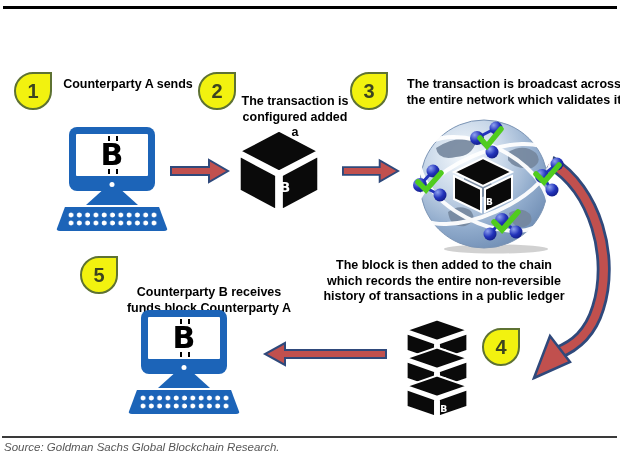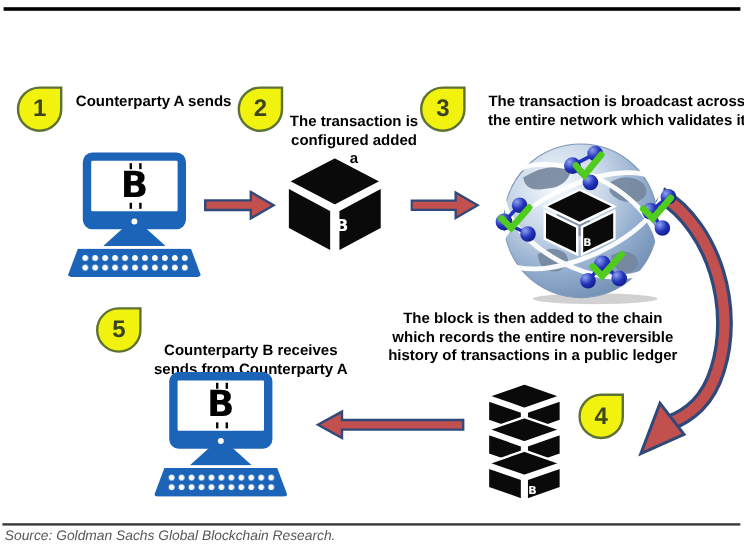--- a/index.html
+++ b/index.html
@@ -178,21 +178,21 @@
         <circle cx="146" cy="74" r="6.5" fill="url(#node)"></circle>
       <path d="M130,58 l8,8 l15,-17" fill="none" stroke="#50CC1E" stroke-width="5.5" stroke-linecap="round"></path>
     </g>
   </svg>
 
   <div class="abs badge" style="left:80px;top:256px;">
     <span>5</span>
   </div>
   <div class="abs step-label" style="left:118px;top:261px;width:182px;margin-top:24px;">
     <div>Counterparty B receives</div>
-    <div>sends from Counterparty A</div>
+    <div>funds block Counterparty A</div>
   </div>
 
   <div class="abs step-label" style="left:296px;top:258px;width:296px;text-align:center;">
     <div>The block is then added to the chain</div>
     <div>which records the entire non-reversible</div>
     <div>history of transactions in a public ledger</div>
   </div>
 
   <div class="abs monitor" style="left:128px;top:310px;">
     <div class="m-screen">

